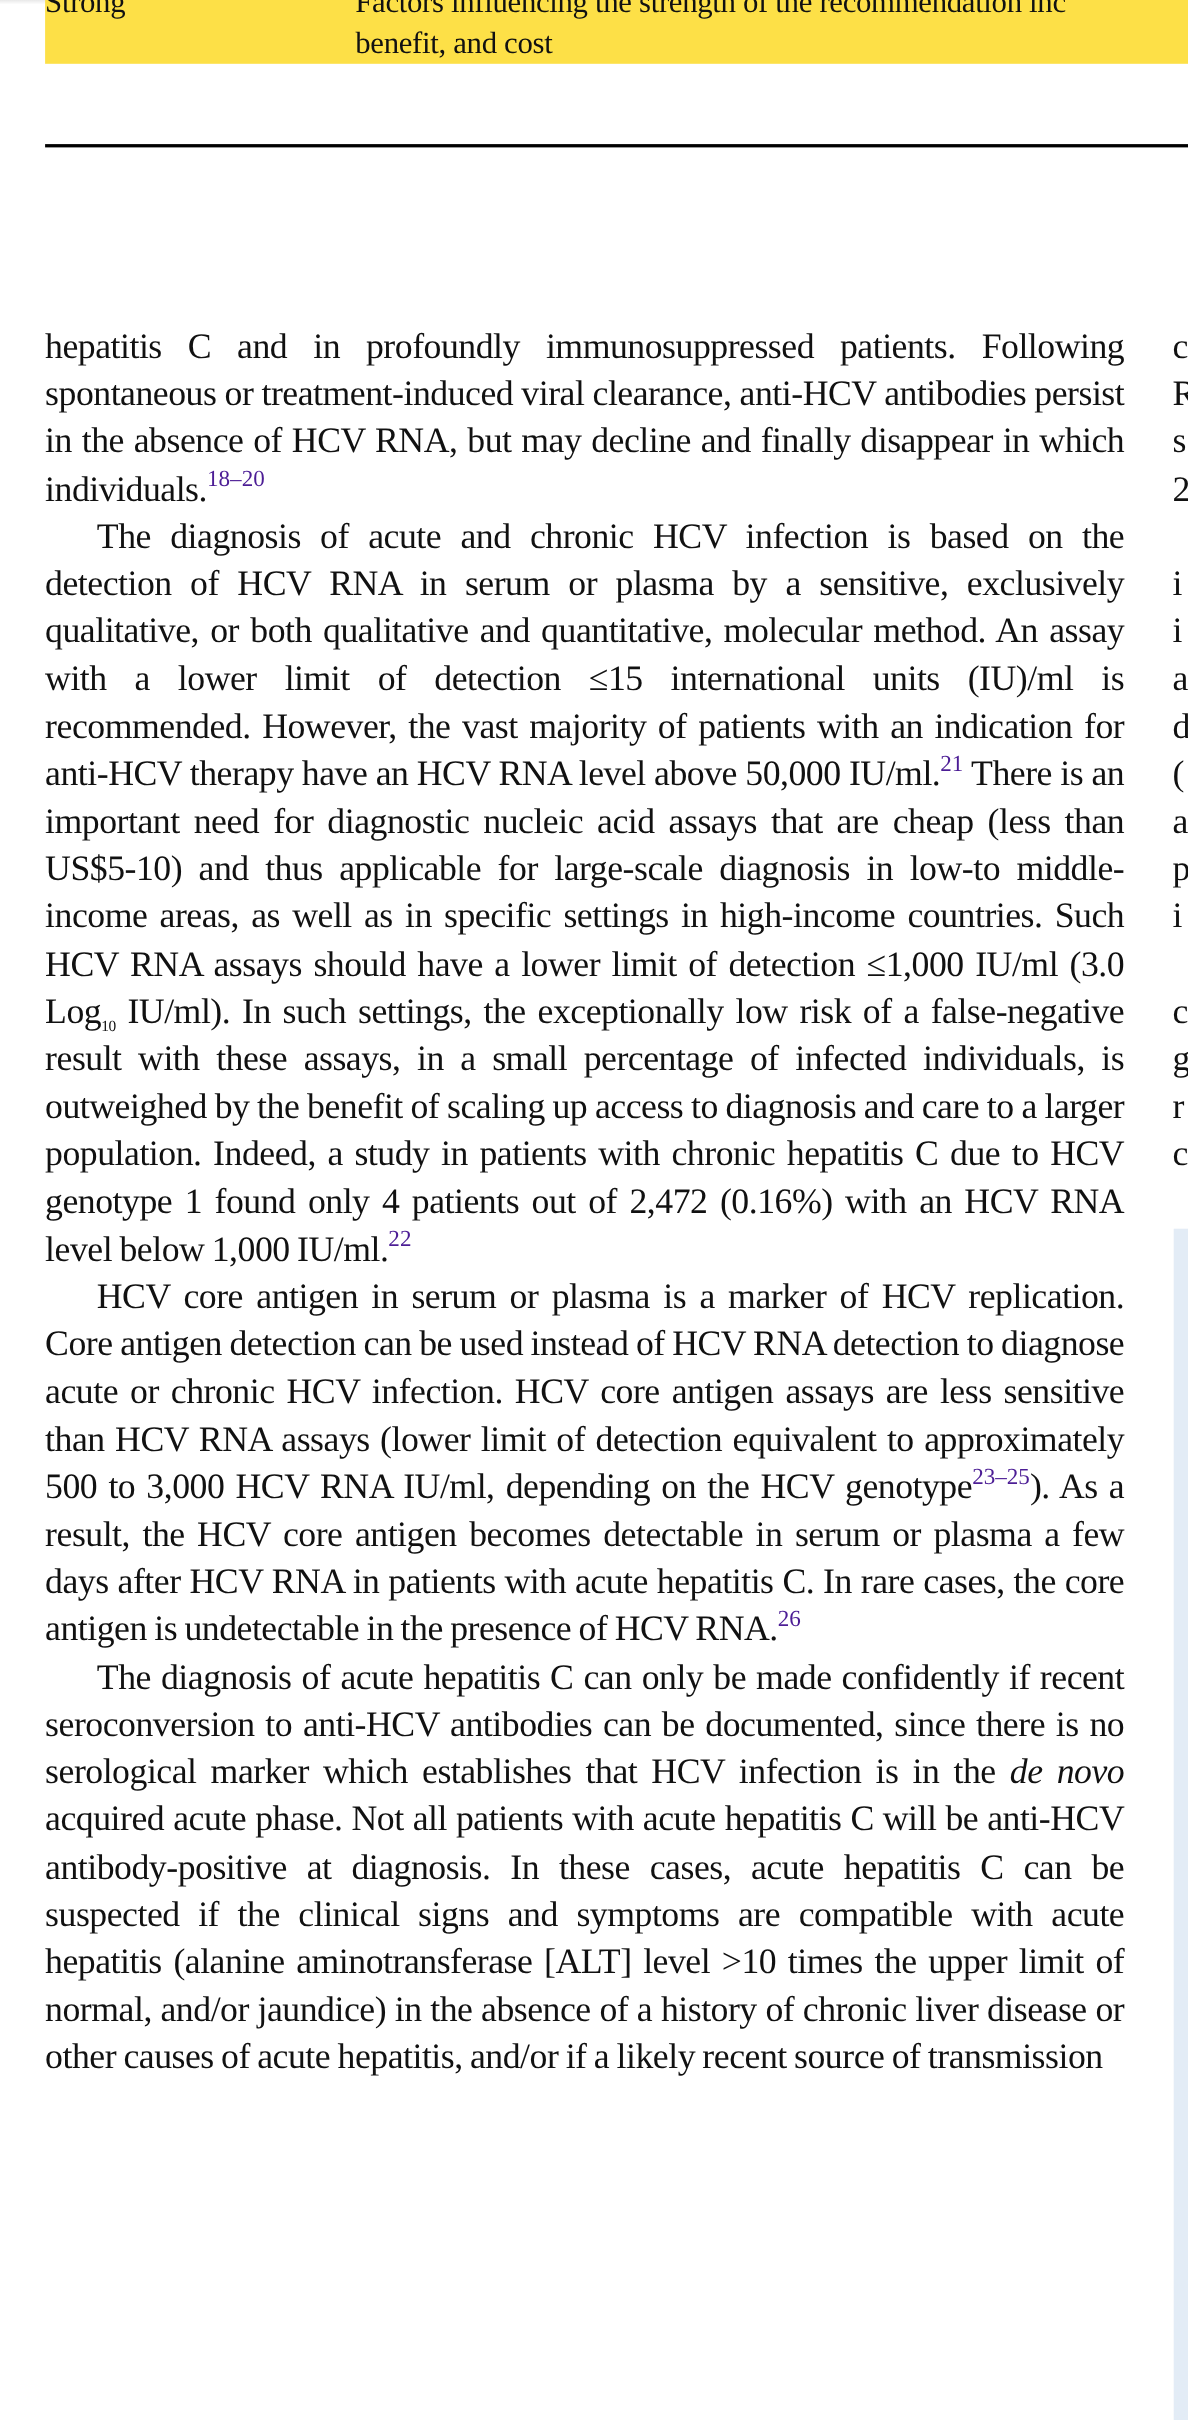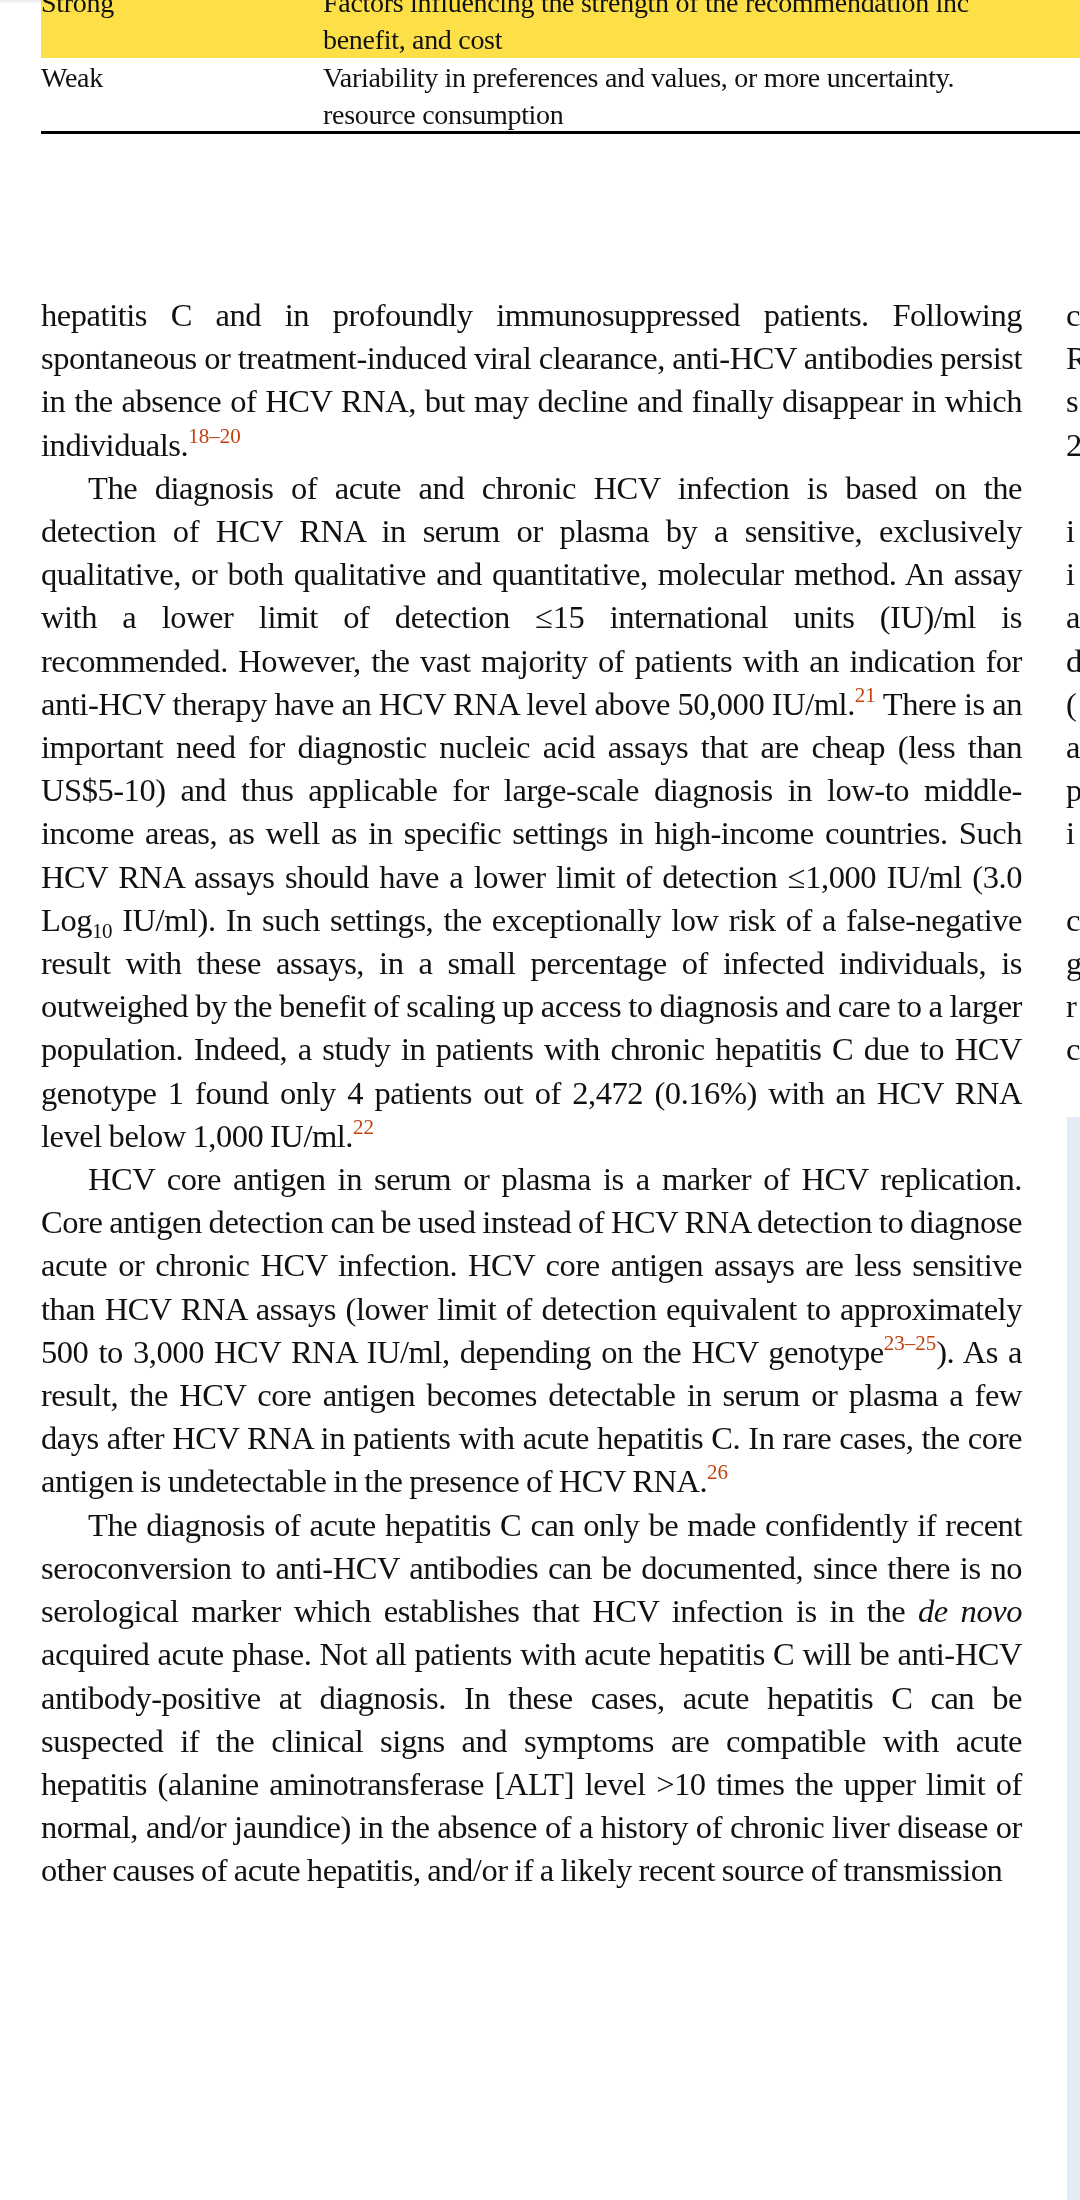--- a/index.html
+++ b/index.html
@@ -71,29 +71,29 @@
   }
   .col-left p {
     margin: 0;
     text-indent: 47px;
     hyphens: manual;
   }
   .col-left p.first {
     text-indent: 0;
   }
   .ref {
-    color: #c2410c;
+    color: #4c1d95;
     font-size: 21px;
     vertical-align: 13px;
     line-height: 0;
     letter-spacing: 0;
     font-family: Liberation Serif, serif;
   }
   .sub {
-    font-size: 21px;
+    font-size: 14px;
     vertical-align: -7px;
     line-height: 0;
   }
   em { font-style: italic; }
 
   
   .col-right {
     position: absolute;
     left: 1066px;
     top: 294px;
@@ -127,27 +127,20 @@
 <div class="top-shadow"></div>
 
 <div class="table-frag">
   <div class="t-row shaded">
     <div class="cell c1">Strong</div>
     <div class="cell c2">
       <div>Factors influencing the strength of the recommendation inc</div>
       <div>benefit, and cost</div>
     </div>
   </div>
-  <div class="t-row plain">
-    <div class="cell c1">Weak</div>
-    <div class="cell c2">
-      <div>Variability in preferences and values, or more uncertainty.</div>
-      <div>resource consumption</div>
-    </div>
-  </div>
 </div>
 <div class="table-rule"></div>
 
 <div class="col-left">
   <p class="first"><span>hepatitis C and in profoundly immunosuppressed patients. Following spontaneous or treatment-induced viral clearance, anti-HCV antibodies persist in the absence of HCV RNA, but may decline and finally disappear in which individuals.</span><span class="ref">18–20</span></p>
 
   <p><span>The diagnosis of acute and chronic HCV infection is based on the detection of HCV RNA in serum or plasma by a sensitive, exclusively qualitative, or both qualitative and quantitative, molecular method. An assay with a lower limit of detection ≤15 international units (IU)/ml is recommended. However, the vast majority of patients with an indication for anti-HCV ther­apy have an HCV RNA level above 50,000 IU/ml.</span><span class="ref">21</span><span> There is an important need for diagnostic nucleic acid assays that are cheap (less than US$5-10) and thus applicable for large-scale diagnosis in low-to middle-income areas, as well as in specific settings in high-income countries. Such HCV RNA assays should have a lower limit of detection ≤1,000 IU/ml (3.0 Log</span><span class="sub">10</span><span> IU/ml). In such settings, the exceptionally low risk of a false-negative result with these assays, in a small percentage of infected individuals, is outweighed by the benefit of scaling up access to diagnosis and care to a larger population. Indeed, a study in patients with chronic hepatitis C due to HCV genotype 1 found only 4 patients out of 2,472 (0.16%) with an HCV RNA level below 1,000 IU/​ml.</span><span class="ref">22</span></p>
 
   <p><span>HCV core antigen in serum or plasma is a marker of HCV replication. Core antigen detection can be used instead of HCV RNA detection to diagnose acute or chronic HCV infection. HCV core antigen assays are less sensitive than HCV RNA assays (lower limit of detection equivalent to approximately 500 to 3,000 HCV RNA IU/ml, depending on the HCV genotype</span><span class="ref">23–25</span><span>). As a result, the HCV core antigen becomes detectable in serum or plasma a few days after HCV RNA in patients with acute hep­atitis C. In rare cases, the core antigen is undetectable in the presence of HCV RNA.</span><span class="ref">26</span></p>
 

